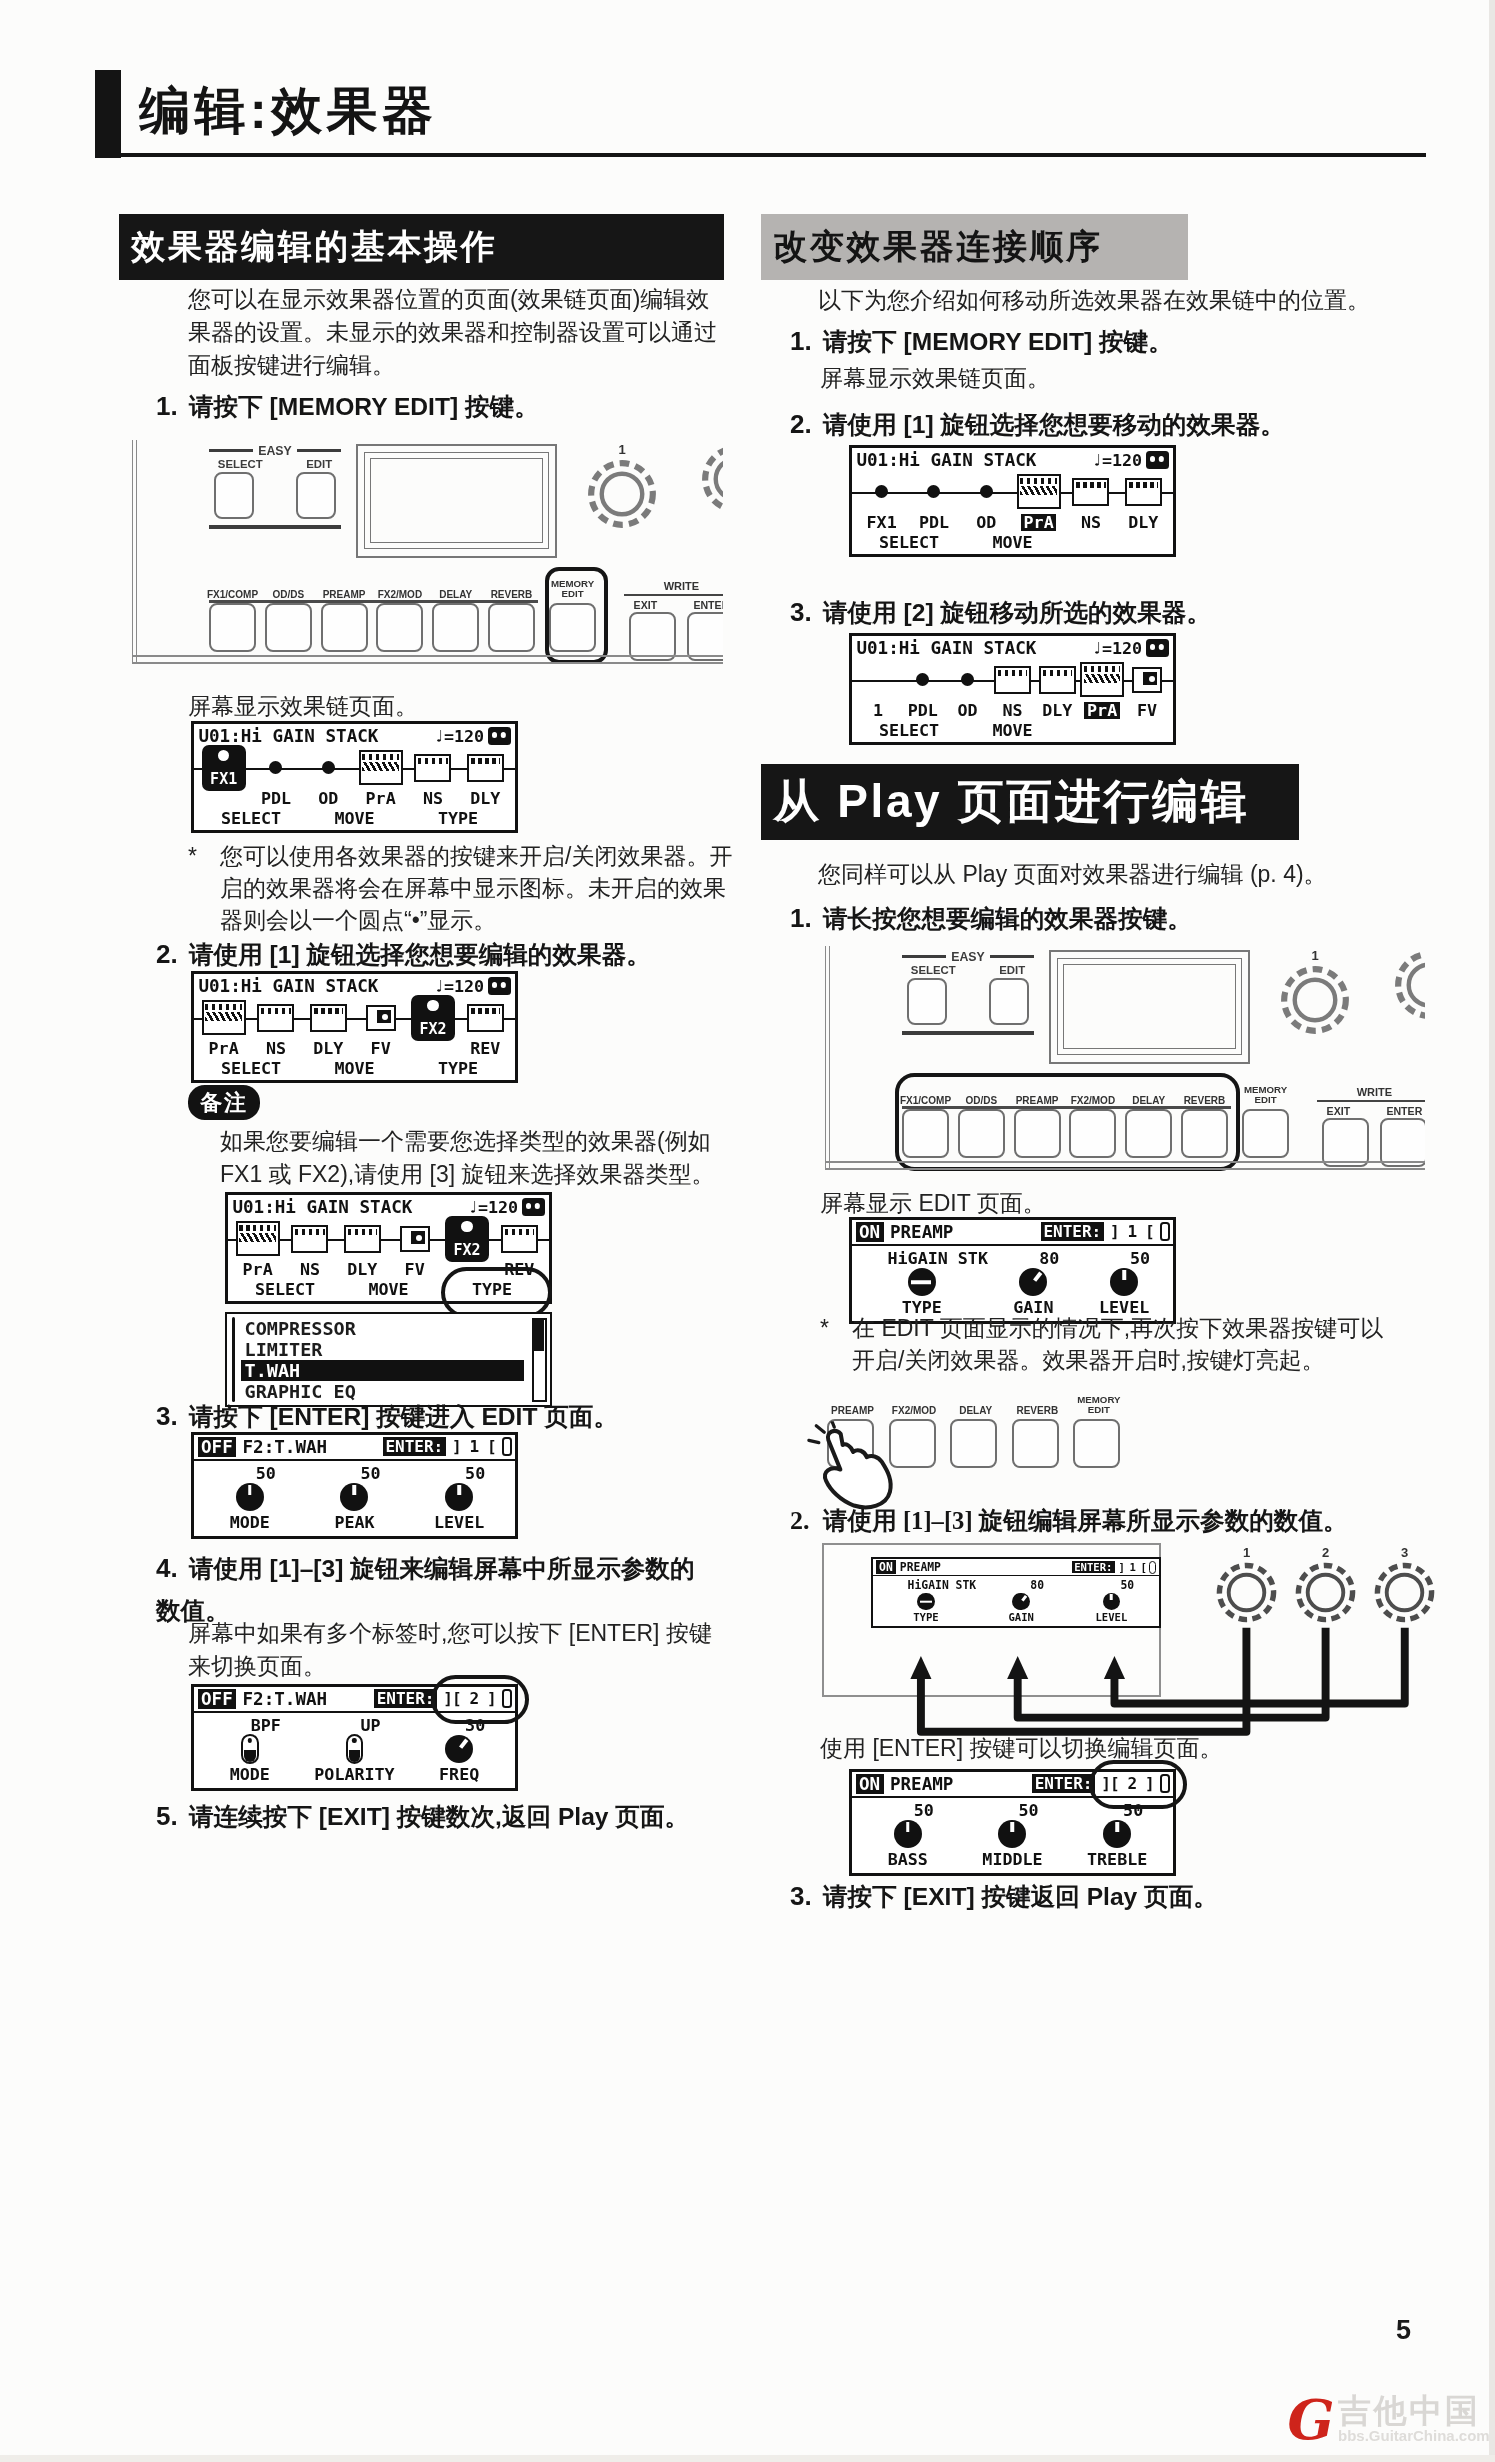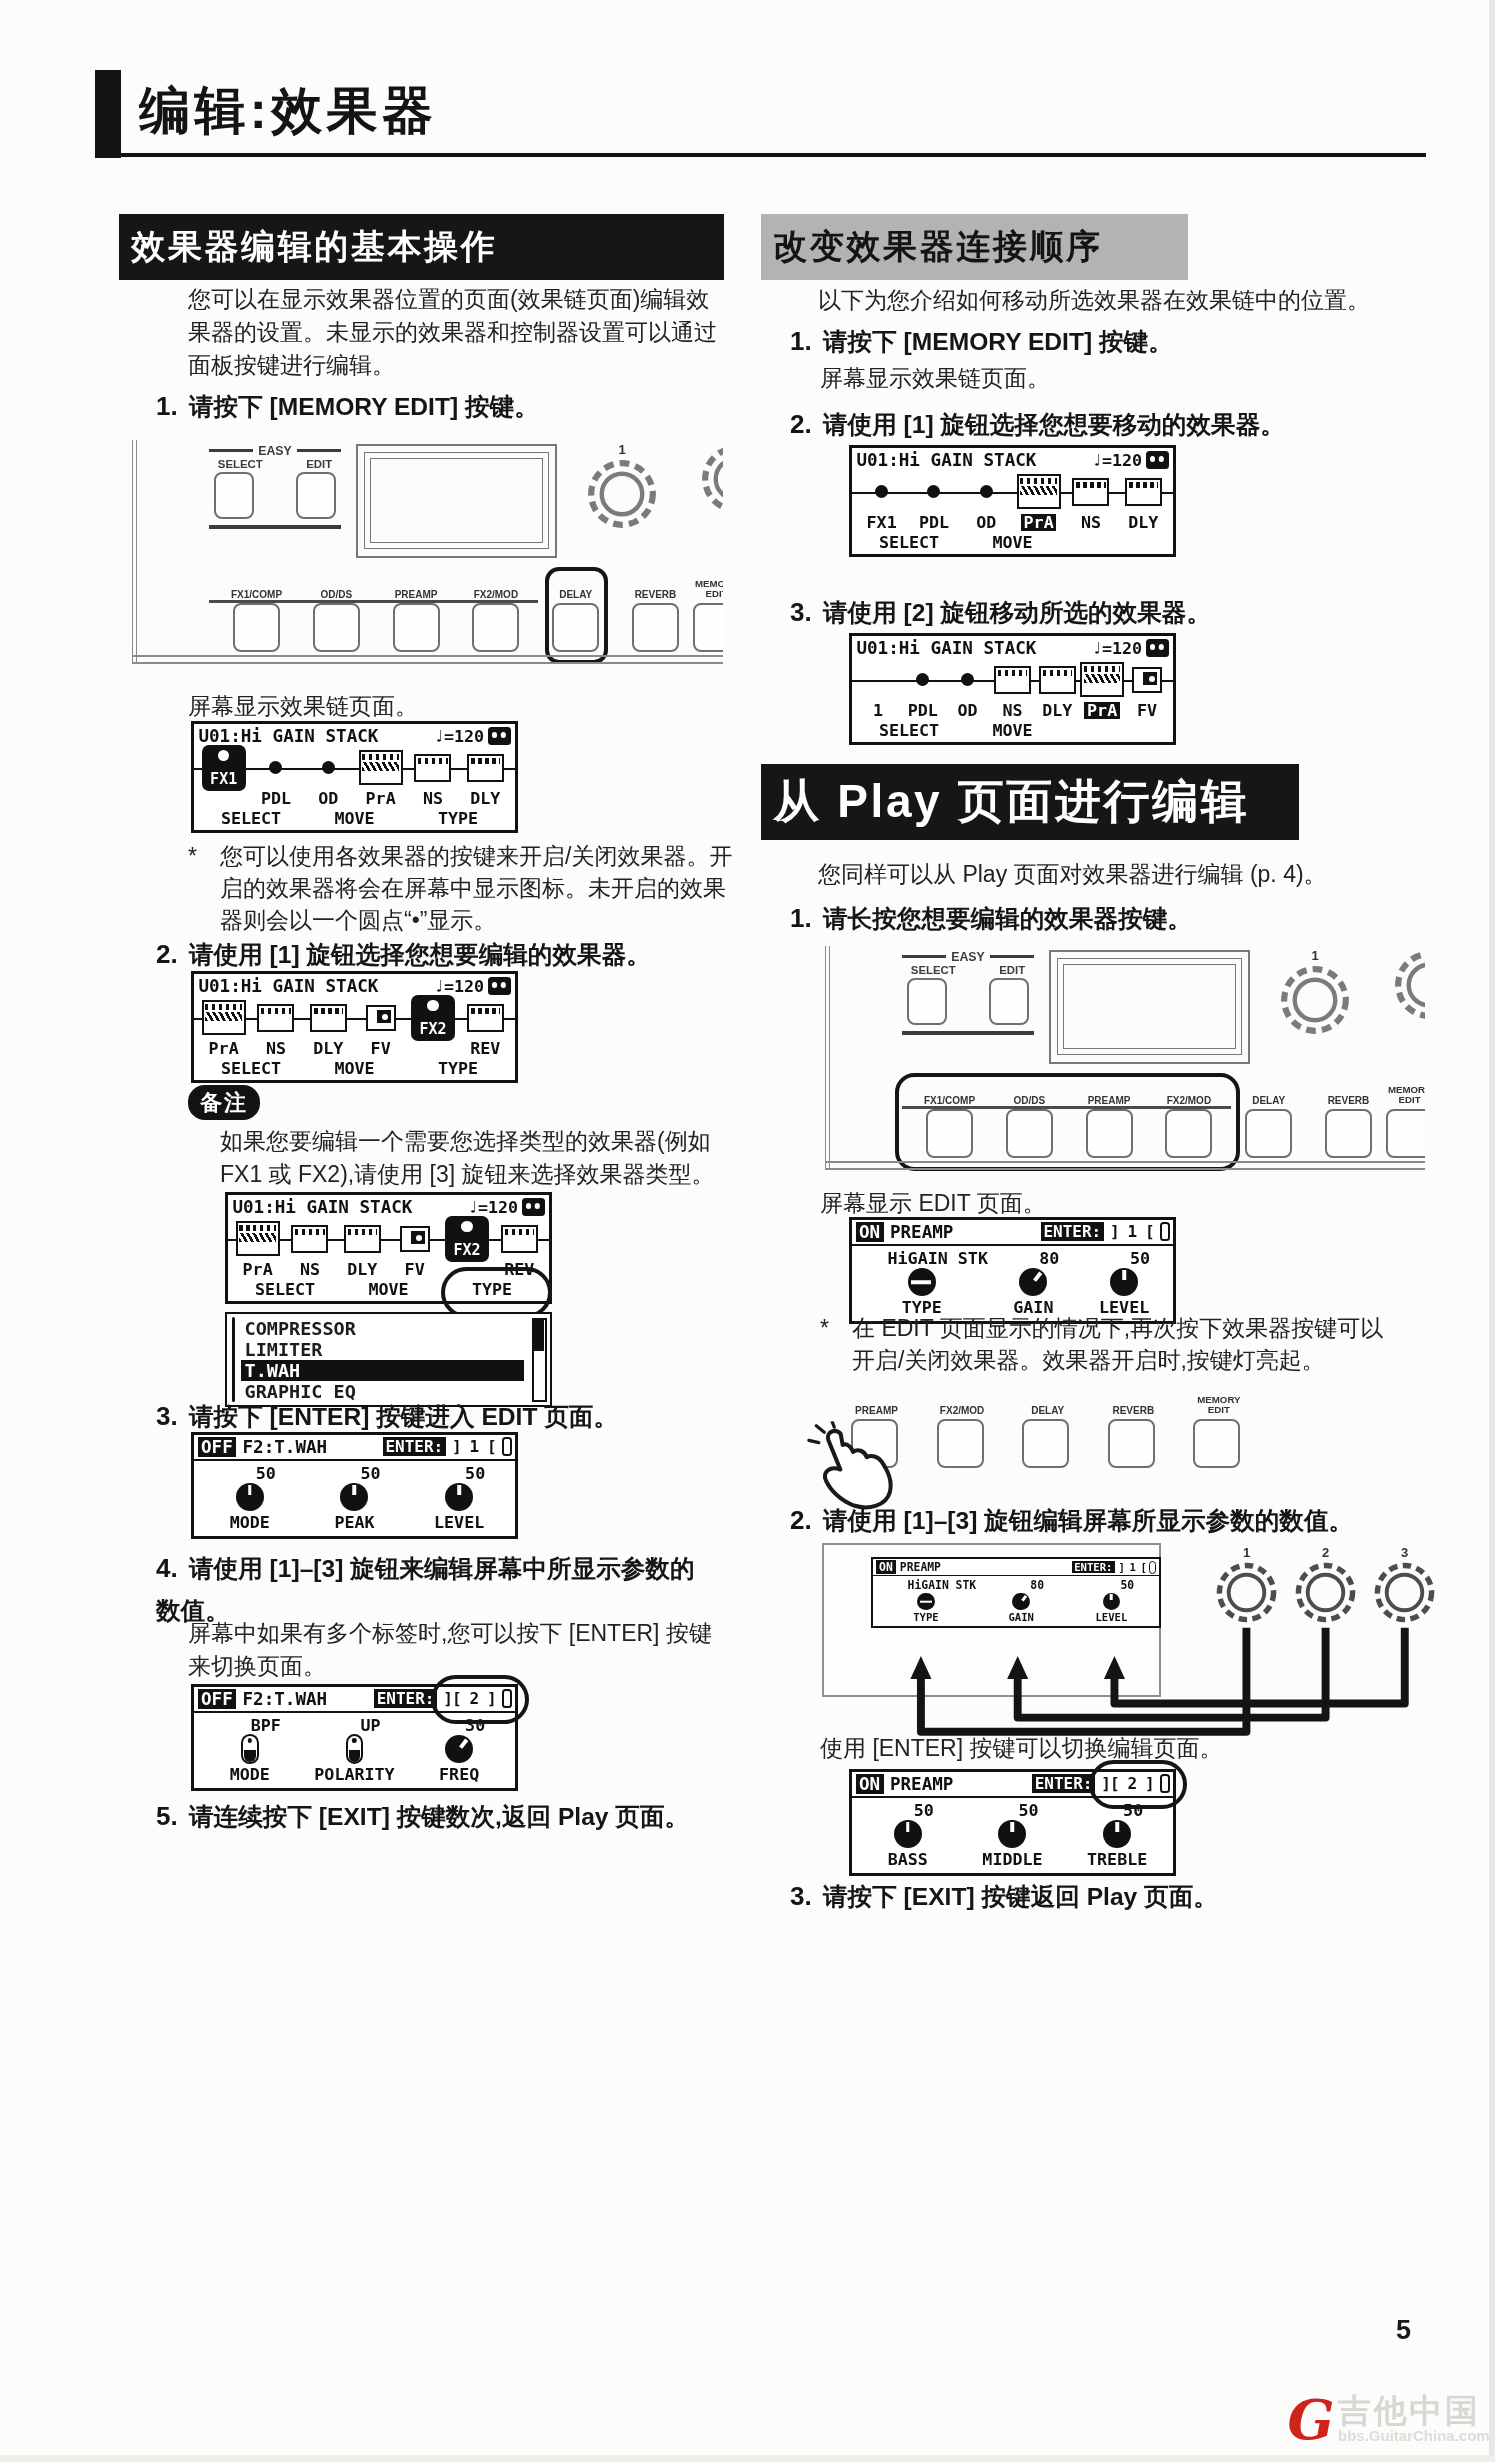--- a/index.html
+++ b/index.html
@@ -107,21 +107,21 @@
   .dv-easy-rule{height:3.5px;background:#3c3c3c;margin-top:6.2px;}
   .pbtn{width:47px;height:49px;border:2.6px solid #6f6f6f;border-radius:8px;background:#fefefe;}
   .pbtn.sm{width:40px;height:47px;}
   .dv-lcd{position:absolute;left:224px;top:3.5px;width:201px;height:114px;border:2.6px solid #777;}
   .dv-lcd .in1{position:absolute;inset:6.2px;border:1.8px solid #777;}
   .dv-lcd .in1 .in2{position:absolute;inset:5.3px;border:1.8px solid #777;}
   .dv-knob{position:absolute;top:1.8px;width:74px;text-align:center;}
   .klab{font-size:13px;font-weight:bold;color:#333;height:15px;}
   .noklab{margin-top:15px;display:block;}
   .dv-btnrow{position:absolute;left:77px;top:128px;display:flex;align-items:flex-start;gap:8.8px;}
-  .bc{width:47px;text-align:center;margin-left:24px;}
+  .bc{width:47px;text-align:center;}
   .bl{height:32px;display:flex;align-items:flex-end;justify-content:center;font-size:10px;font-weight:bold;color:#333;white-space:nowrap;margin-bottom:2.6px;}
   .bl.two{white-space:pre-line;line-height:10.6px;font-size:9.7px;}
   .bc.me{margin-left:5.3px;}
   .dv-write{margin-left:10.6px;width:132px;}
   .wl{text-align:center;font-size:11px;font-weight:bold;color:#333;padding:12.3px 0 1.8px;border-bottom:2.6px solid #444;width:114px;margin:0 auto;}
   .wnames{display:flex;justify-content:space-around;font-size:10.6px;font-weight:bold;color:#333;margin-top:2.6px;}
   .wbtns{display:flex;gap:10.6px;justify-content:center;margin-top:1.8px;}
   .lblrule{position:absolute;left:77px;width:329px;top:160px;height:2.6px;background:#4a4a4a;}
   .ring{position:absolute;border:4.4px solid #151515;}
   .dv-b1{position:absolute;left:0;right:0;top:215px;height:1.8px;background:#8a8a8a;}
@@ -791,21 +791,21 @@
         <path d="M46 16 C40 8 28 12 30 22 L41 60 C29 54 18 60 22 72 C26 84 37 98 53 106 C71 114 93 110 99 94 C104 80 99 68 93 56 C89 48 81 46 75 48 C73 40 65 36 59 40 C57 32 51 28 47 30 Z"></path>
       </g>
       <g stroke="#1a1a1a" stroke-width="4" stroke-linecap="round">
         <path d="M18 24 L6 20"></path>
           <path d="M26 12 L17 3"></path>
           <path d="M39 7 L37 0"></path>
       </g>
     </svg>
   </div>
 
-  <div class="step abs" style="left:29px;top:1290px;"><span class="snum">2.</span><span>请使用 [1]–[3] 旋钮编辑屏幕所显示参数的数值。</span></div>
+  <div class="step abs" style="left:29px;top:1290px;font-family:Liberation Serif, serif;"><span class="snum">2.</span><span>请使用 [1]–[3] 旋钮编辑屏幕所显示参数的数值。</span></div>
 
   <div class="knobfig" style="left:35px;top:1324px;width:629px;height:189px;">
     <div class="kf-panel"></div>
     <div class="lcd param-lcd mini" style="left:75px;top:19.3px;width:290px;">
       <div class="lcd-phead">
         <span class="pstat">ON</span>
         <span class="pnm">PREAMP</span>
         <span class="pent">ENTER:</span>
         <span class="ptab">] 1 [</span>
         <span class="tabend"></span>

